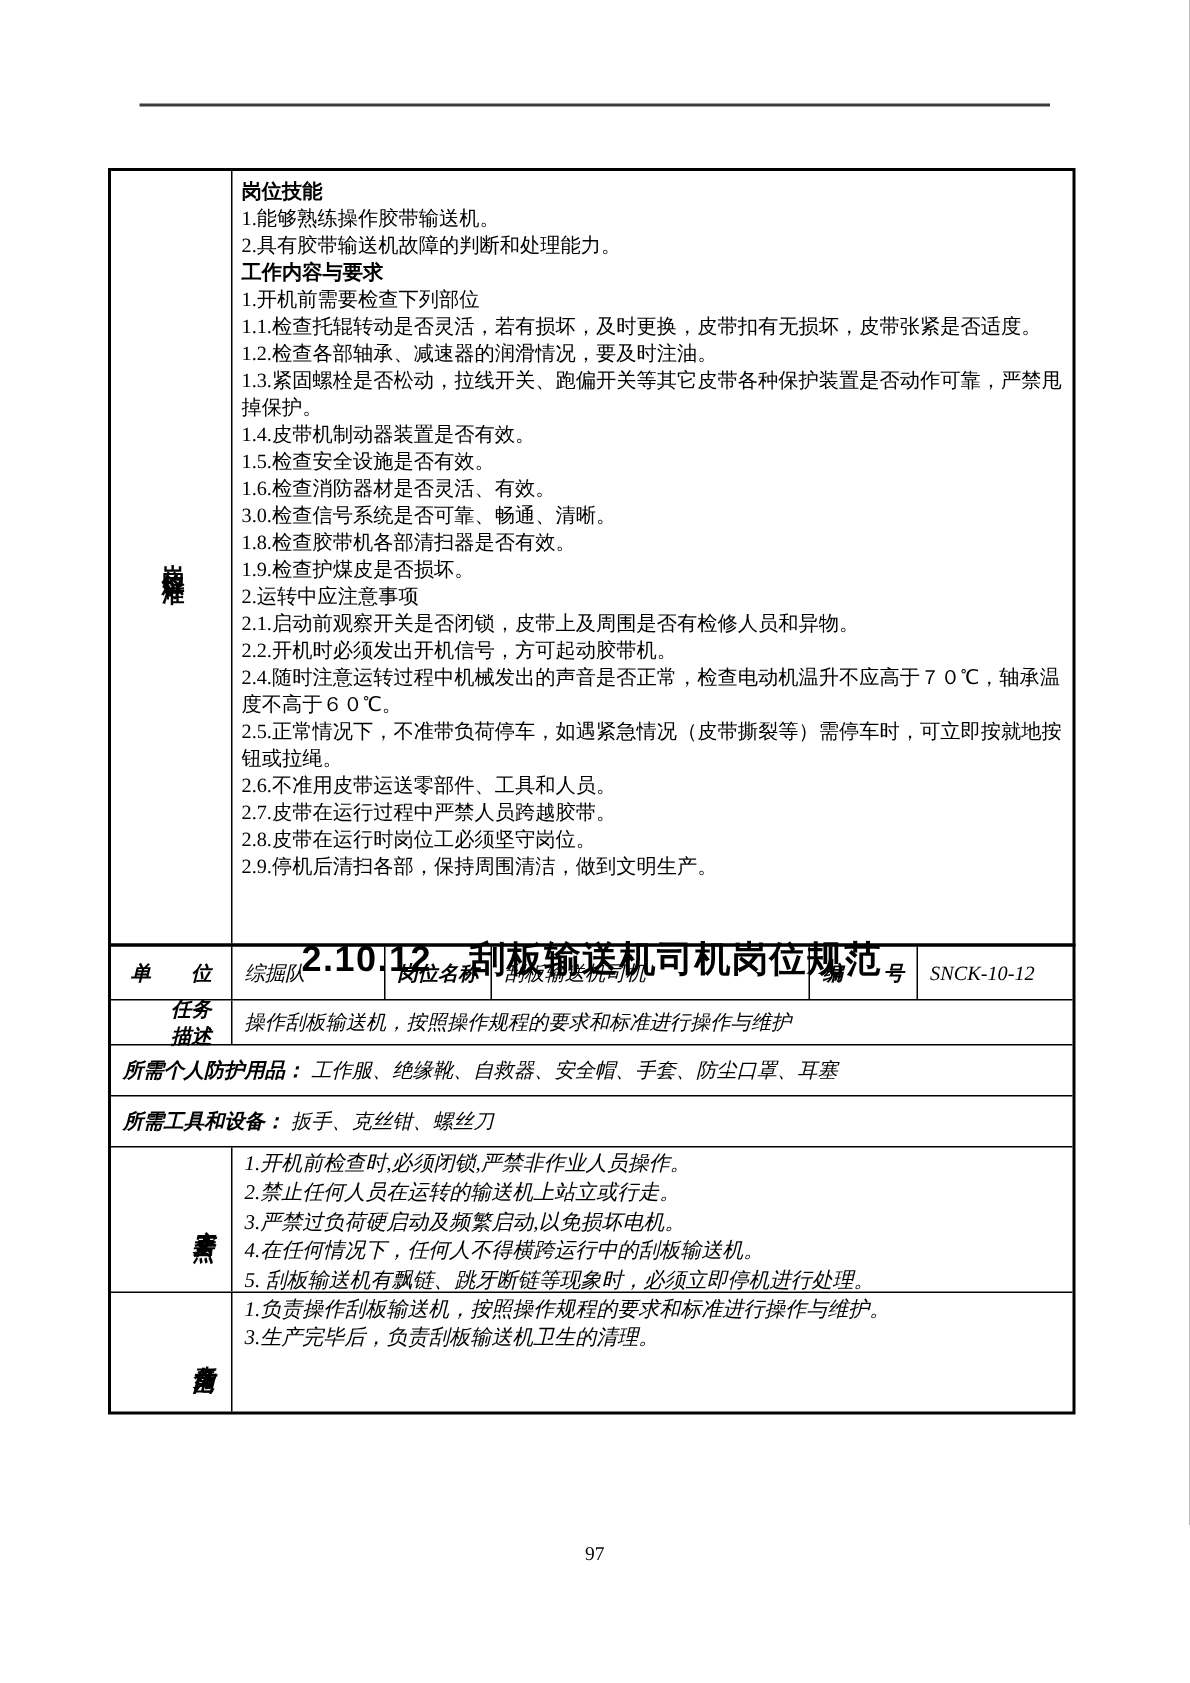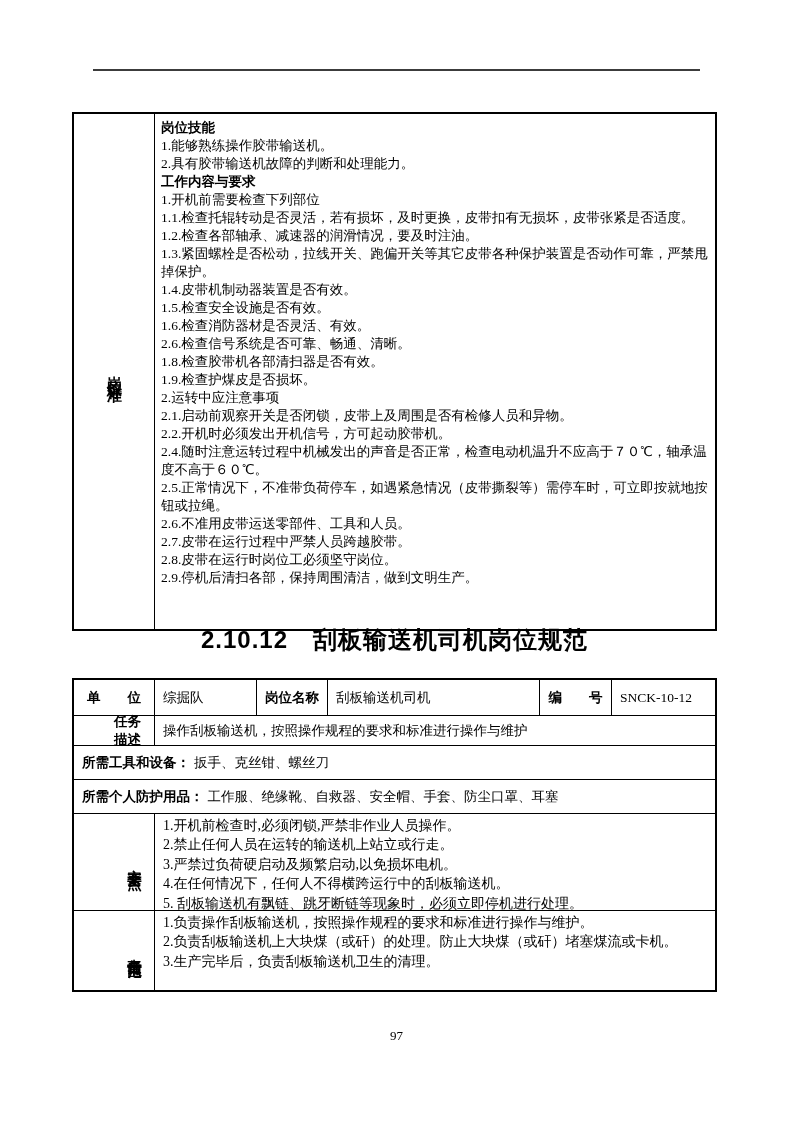--- a/index.html
+++ b/index.html
@@ -32,23 +32,23 @@
   .t1-content .line { font-size:13.5px; line-height:18px; }
   .line.bold { font-family:"Liberation Sans", sans-serif; font-weight:bold; }
   
   .section-title {
     position:absolute; left:72px; top:624px; width:645px; height:32px;
     margin:0; text-align:center; font-family:"Liberation Sans", sans-serif;
     font-weight:bold; font-size:24px; line-height:32px; letter-spacing:1px;
   }
   
   .table2 {
-    position:absolute; left:72px; top:678px; width:645px; height:314px;
+    position:absolute; left:72px; top:629px; width:645px; height:314px;
     border:2px solid #000; box-sizing:border-box;
-    display:flex; flex-direction:column; font-size:13.5px;
+    display:flex; flex-direction:column; font-size:13.5px;font-style:italic;
   }
   .t2-row { display:flex; border-bottom:1.5px solid #000; box-sizing:border-box; }
   .t2-row:last-child { border-bottom:none; flex:1; }
   .cell { box-sizing:border-box; border-right:1.5px solid #000; display:flex; align-items:center; }
   .cell:last-child { border-right:none; }
   .cell.label {
     justify-content:center; font-family:"Liberation Sans", sans-serif; font-weight:bold;
   }
   .cell.value { padding-left:8px; }
   .row-unit { height:36px; }
@@ -94,21 +94,21 @@
         <div class="line">1.能够熟练操作胶带输送机。</div>
         <div class="line">2.具有胶带输送机故障的判断和处理能力。</div>
         <div class="line bold">工作内容与要求</div>
         <div class="line">1.开机前需要检查下列部位</div>
         <div class="line">1.1.检查托辊转动是否灵活，若有损坏，及时更换，皮带扣有无损坏，皮带张紧是否适度。</div>
         <div class="line">1.2.检查各部轴承、减速器的润滑情况，要及时注油。</div>
         <div class="line">1.3.紧固螺栓是否松动，拉线开关、跑偏开关等其它皮带各种保护装置是否动作可靠，严禁甩掉保护。</div>
         <div class="line">1.4.皮带机制动器装置是否有效。</div>
         <div class="line">1.5.检查安全设施是否有效。</div>
         <div class="line">1.6.检查消防器材是否灵活、有效。</div>
-        <div class="line">2.6.检查信号系统是否可靠、畅通、清晰。</div>
+        <div class="line">3.0.检查信号系统是否可靠、畅通、清晰。</div>
         <div class="line">1.8.检查胶带机各部清扫器是否有效。</div>
         <div class="line">1.9.检查护煤皮是否损坏。</div>
         <div class="line">2.运转中应注意事项</div>
         <div class="line">2.1.启动前观察开关是否闭锁，皮带上及周围是否有检修人员和异物。</div>
         <div class="line">2.2.开机时必须发出开机信号，方可起动胶带机。</div>
         <div class="line">2.4.随时注意运转过程中机械发出的声音是否正常，检查电动机温升不应高于７０℃，轴承温度不高于６０℃。</div>
         <div class="line">2.5.正常情况下，不准带负荷停车，如遇紧急情况（皮带撕裂等）需停车时，可立即按就地按钮或拉绳。</div>
         <div class="line">2.6.不准用皮带运送零部件、工具和人员。</div>
         <div class="line">2.7.皮带在运行过程中严禁人员跨越胶带。</div>
         <div class="line">2.8.皮带在运行时岗位工必须坚守岗位。</div>
@@ -129,29 +129,29 @@
       <div class="cell value c-code-v">SNCK-10-12</div>
     </div>
 
     <div class="t2-row row-task">
       <div class="cell label c-side">任务描述</div>
       <div class="cell value c-rest">操作刮板输送机，按照操作规程的要求和标准进行操作与维护</div>
     </div>
 
     <div class="t2-row row-inline">
       <div class="inline-cell">
-        <span class="inline-label">所需工具和设备：</span>
-        <span>扳手、克丝钳、螺丝刀</span>
+        <span class="inline-label">所需个人防护用品：</span>
+        <span>工作服、绝缘靴、自救器、安全帽、手套、防尘口罩、耳塞</span>
       </div>
     </div>
 
     <div class="t2-row row-inline">
       <div class="inline-cell">
-        <span class="inline-label">所需个人防护用品：</span>
-        <span>工作服、绝缘靴、自救器、安全帽、手套、防尘口罩、耳塞</span>
+        <span class="inline-label">所需工具和设备：</span>
+        <span>扳手、克丝钳、螺丝刀</span>
       </div>
     </div>
 
     <div class="t2-row row-safety">
       <div class="cell c-side">
         <span class="vlabel-small">安全要点</span>
       </div>
       <div class="multiline">
           <div class="line">1.开机前检查时,必须闭锁,严禁非作业人员操作。</div>
           <div class="line">2.禁止任何人员在运转的输送机上站立或行走。</div>
@@ -160,21 +160,20 @@
           <div class="line">5. 刮板输送机有飘链、跳牙断链等现象时，必须立即停机进行处理。</div>
         </div>
     </div>
 
     <div class="t2-row">
       <div class="cell c-side">
         <span class="vlabel-small">责任范围</span>
       </div>
       <div class="multiline">
           <div class="line">1.负责操作刮板输送机，按照操作规程的要求和标准进行操作与维护。</div>
-          <div class="line">2.负责刮板输送机上大块煤（或矸）的处理。防止大块煤（或矸）堵塞煤流或卡机。</div>
           <div class="line">3.生产完毕后，负责刮板输送机卫生的清理。</div>
         </div>
     </div>
 
   </div>
 
   <div class="page-number">97</div>
 
 </div>
 

